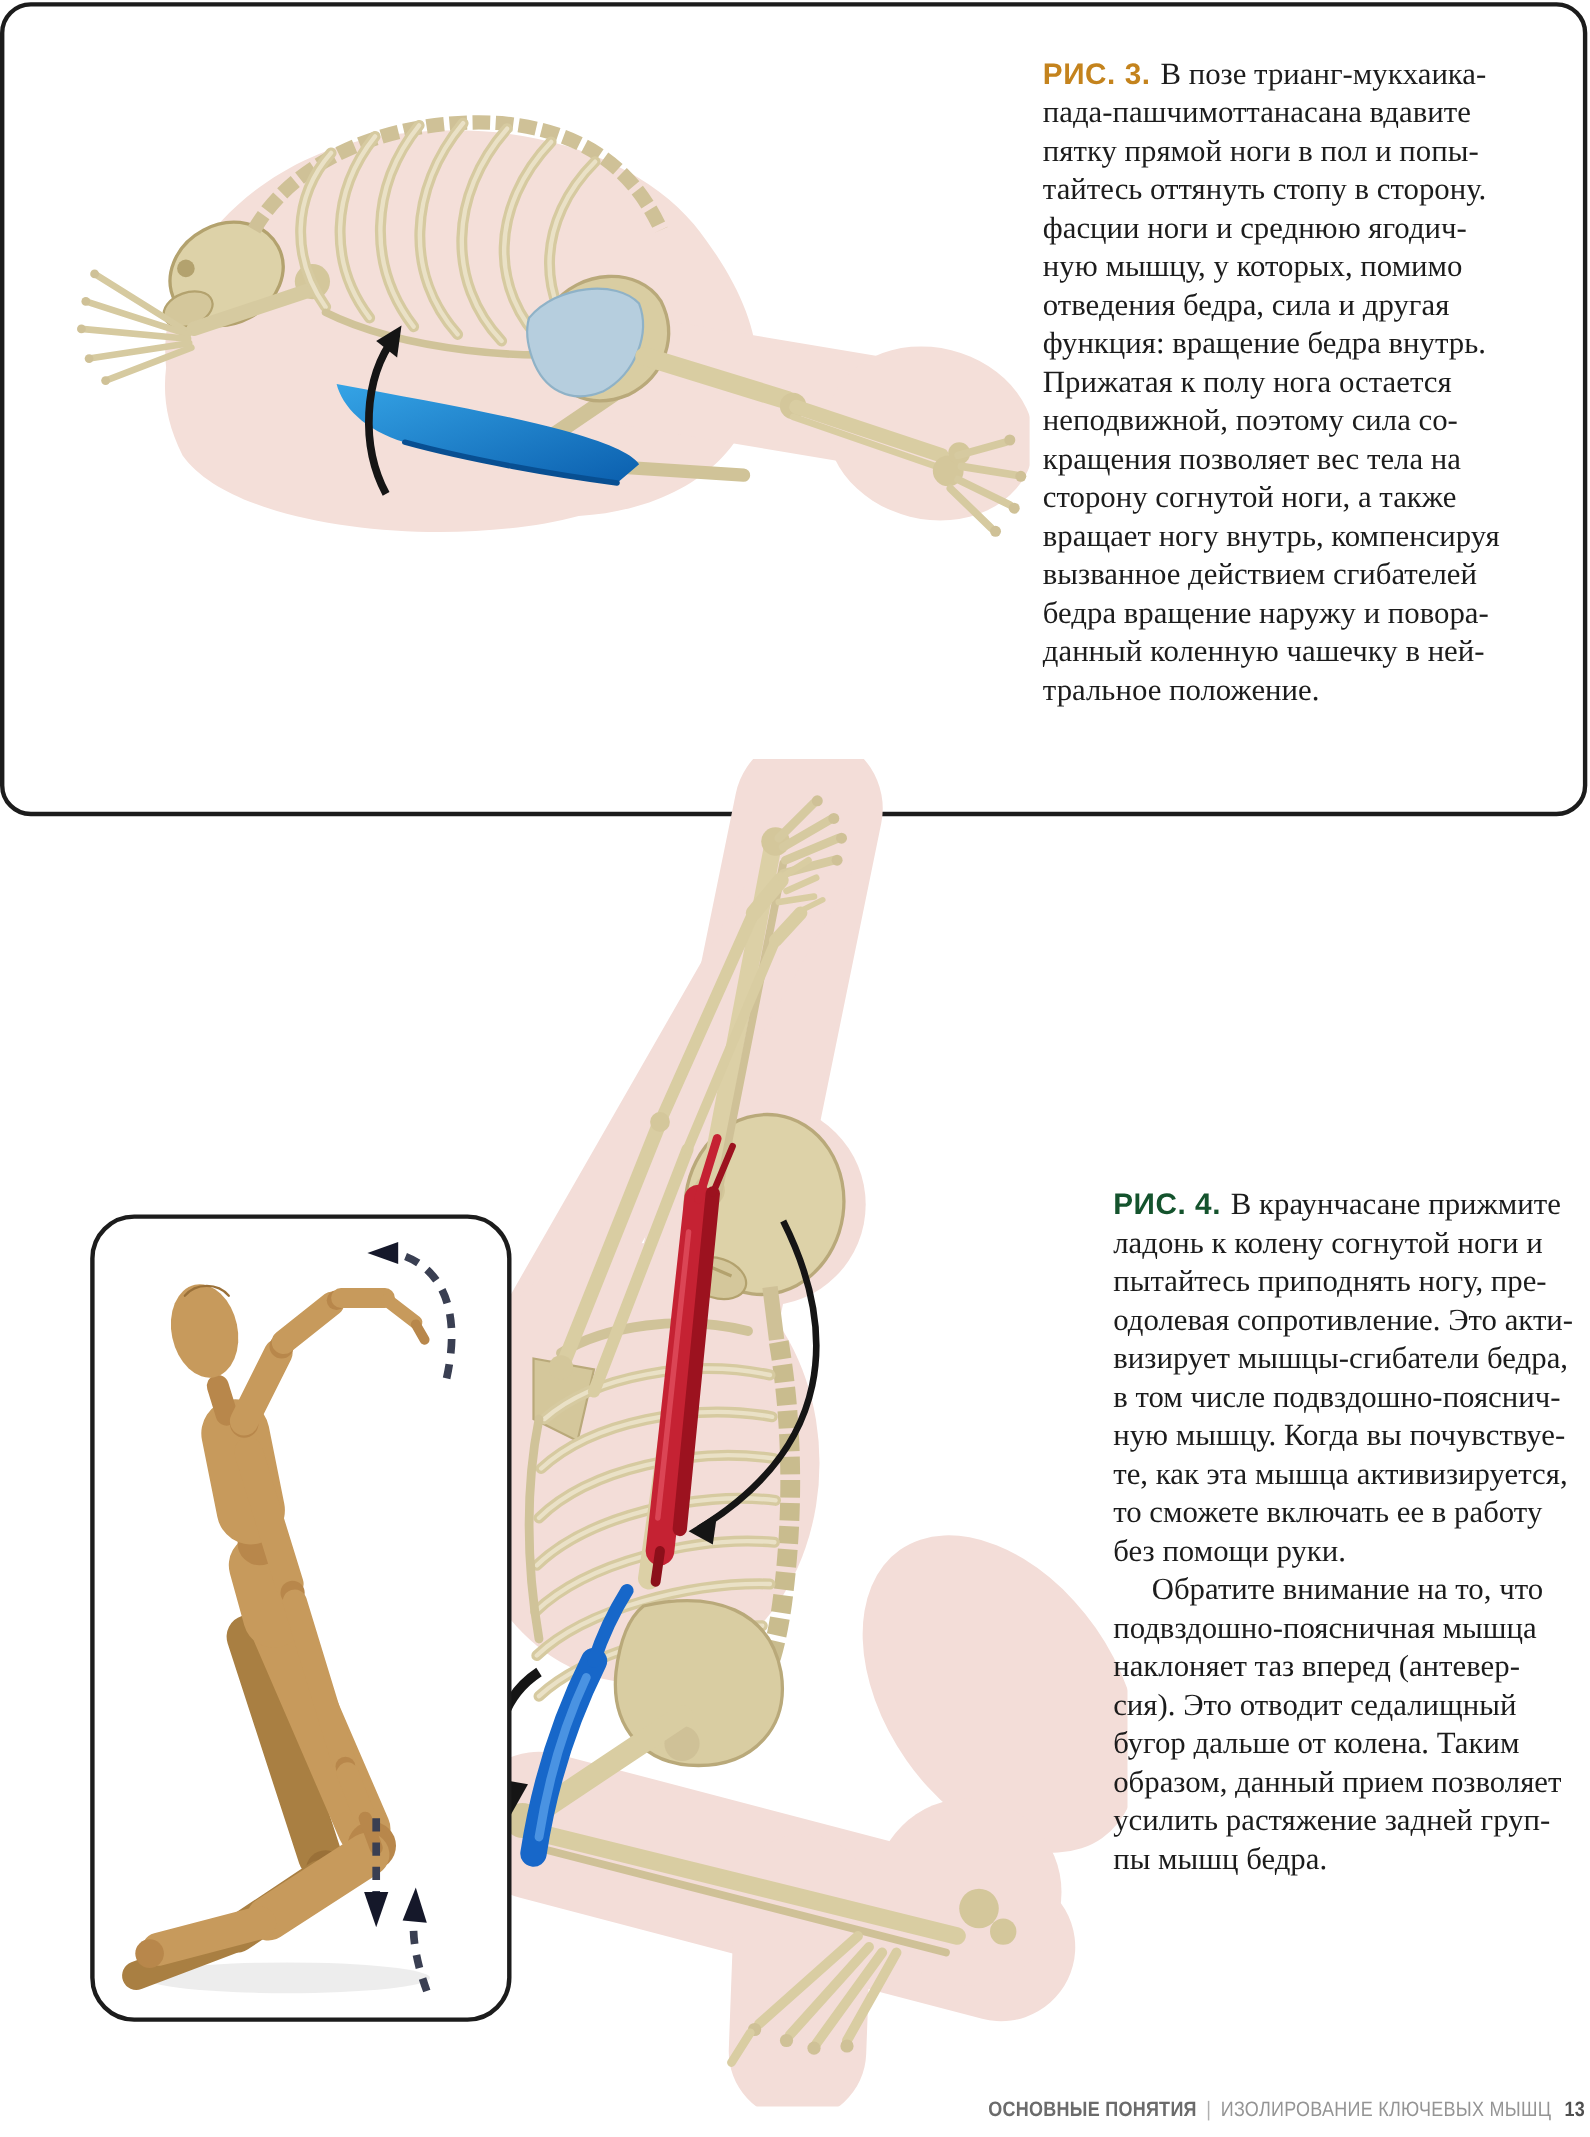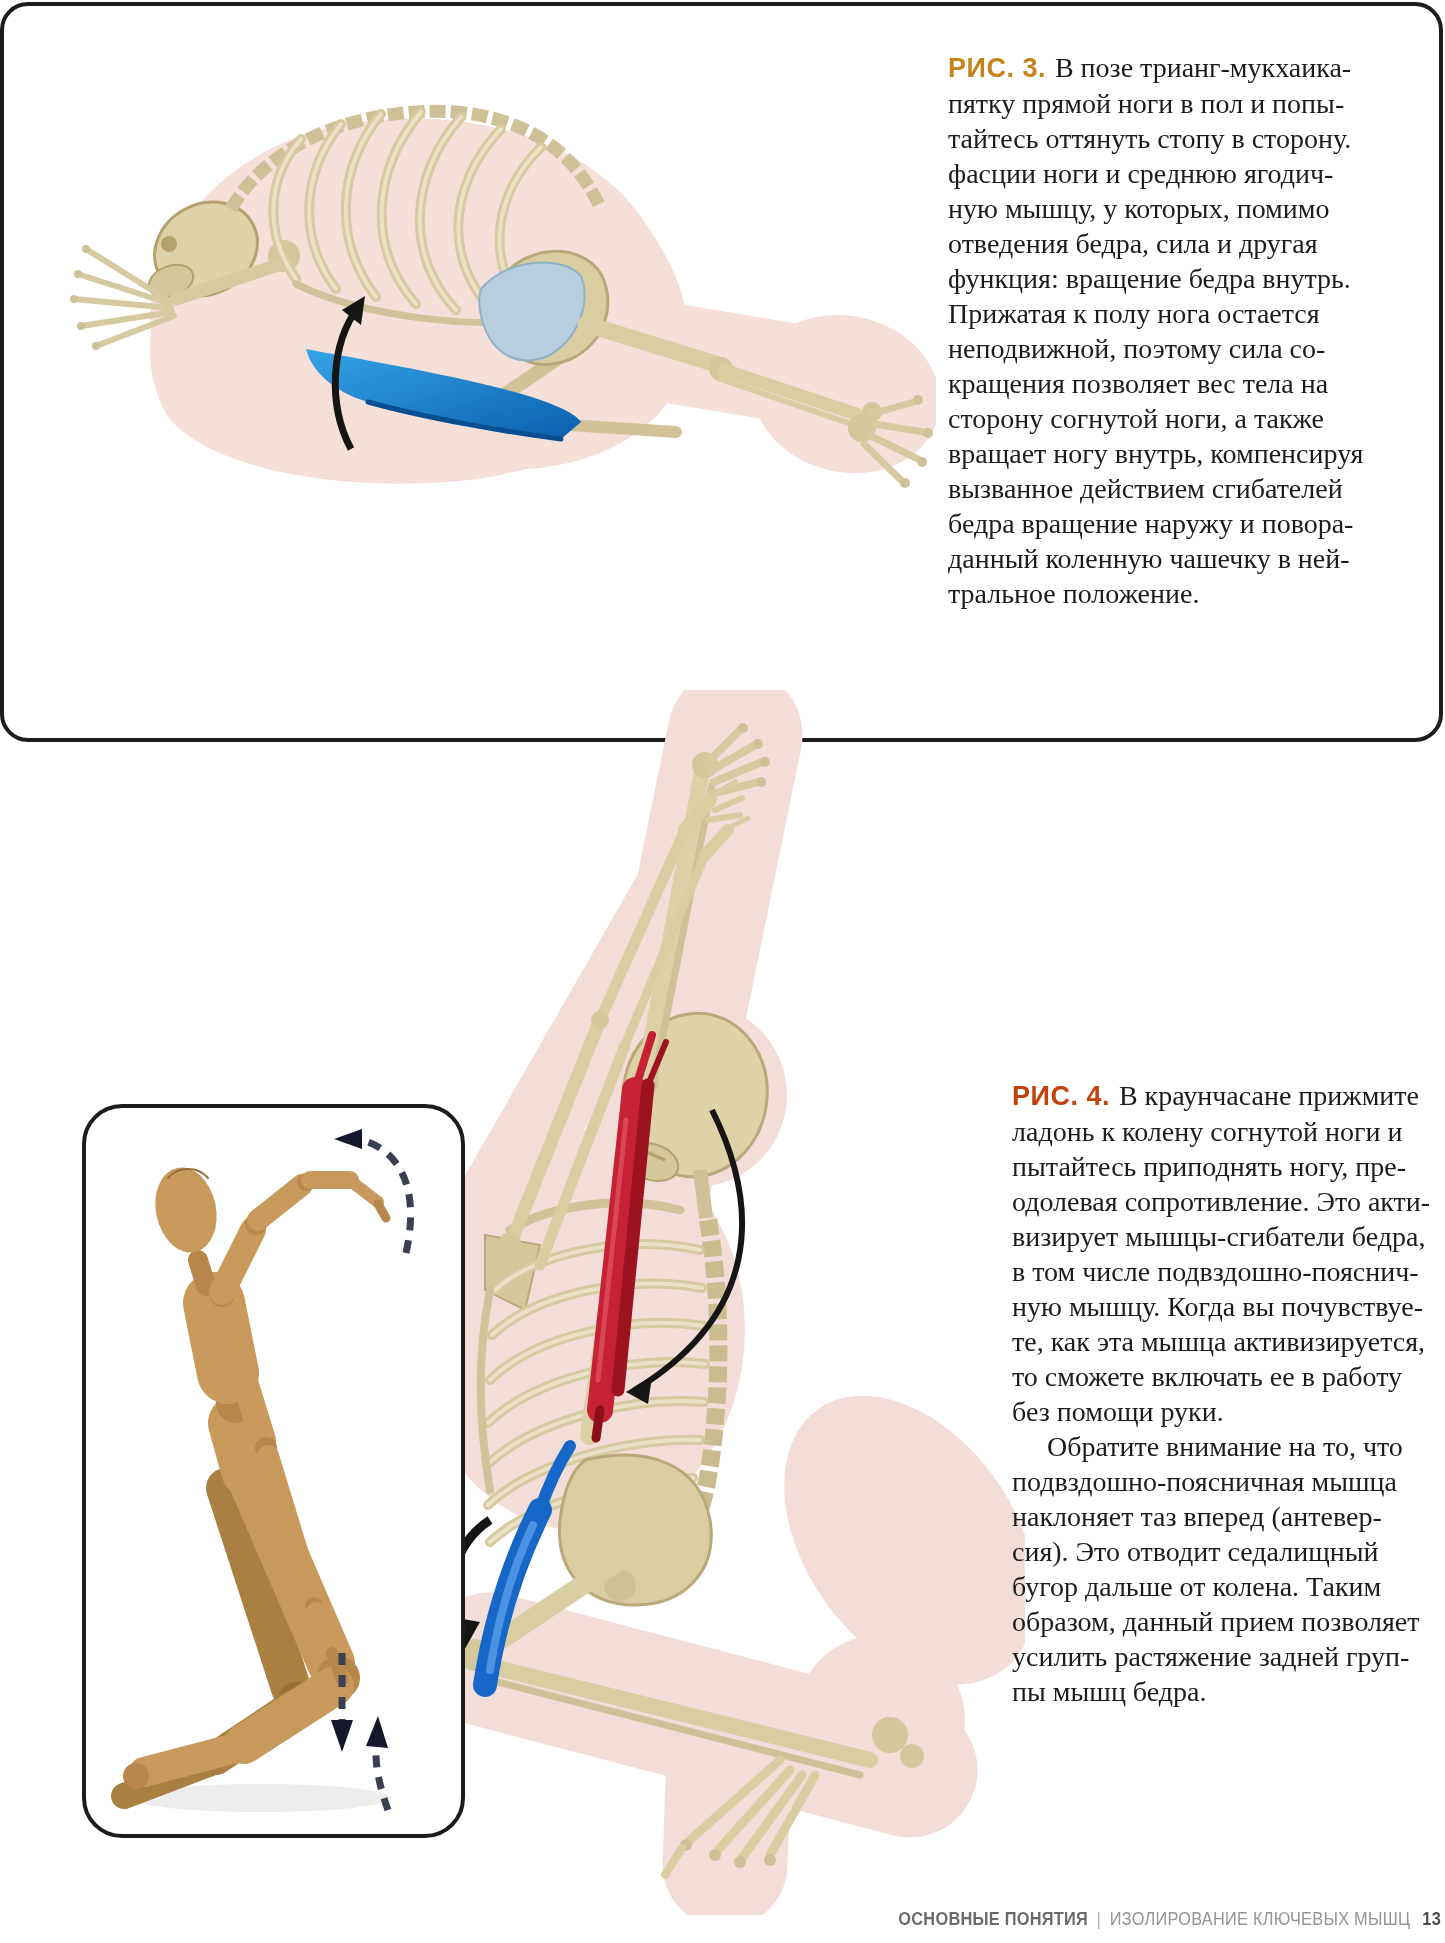--- a/index.html
+++ b/index.html
@@ -138,20 +138,21 @@
         <path d="M295,365 C272,322 274,260 303,222" stroke="#151515" stroke-width="7" fill="none"></path>
         <polygon points="309,212 286,226 305,241" fill="#151515"></polygon>
       </g>
     </svg>
 
     <div class="cap cap3" style="position:absolute;left:944px;top:44px;">
       <div class="t-line">
         <span class="fig-label" style="color: rgb(196, 131, 29);">РИС. 3.</span><span>В позе трианг-мукхаика-</span>
       </div>
       <div>
+          <div class="t-line">пада-пашчимоттанасана вдавите</div>
           <div class="t-line">пятку прямой ноги в пол и попы-</div>
           <div class="t-line">тайтесь оттянуть стопу в сторону.</div>
           <div class="t-line">фасции ноги и среднюю ягодич-</div>
           <div class="t-line">ную мышцу, у которых, помимо</div>
           <div class="t-line">отведения бедра, сила и другая</div>
           <div class="t-line">функция: вращение бедра внутрь.</div>
           <div class="t-line">Прижатая к полу нога остается</div>
           <div class="t-line">неподвижной, поэтому сила со-</div>
           <div class="t-line">кращения позволяет вес тела на</div>
           <div class="t-line">сторону согнутой ноги, а также</div>
@@ -356,21 +357,21 @@
       </g>
       <g>
         <path d="M302,702 C291,672 288,648 291,630" stroke="#3a3f52" stroke-width="7" fill="none" stroke-dasharray="12 10"></path>
         <polygon points="280,638 302,640 292,608" fill="#15182a"></polygon>
       </g>
     </svg>
   </div>
 
   <div class="cap cap4">
     <div class="t-line">
-      <span class="fig-label" style="color: #c2410c;">РИС. 4.</span><span>В краунчасане прижмите</span>
+      <span class="fig-label" style="color: #14532d;">РИС. 4.</span><span>В краунчасане прижмите</span>
     </div>
     <div>
         <div class="t-line">ладонь к колену согнутой ноги и</div>
         <div class="t-line">пытайтесь приподнять ногу, пре-</div>
         <div class="t-line">одолевая сопротивление. Это акти-</div>
         <div class="t-line">визирует мышцы-сгибатели бедра,</div>
         <div class="t-line">в том числе подвздошно-пояснич-</div>
         <div class="t-line">ную мышцу. Когда вы почувствуе-</div>
         <div class="t-line">те, как эта мышца активизируется,</div>
         <div class="t-line">то сможете включать ее в работу</div>

